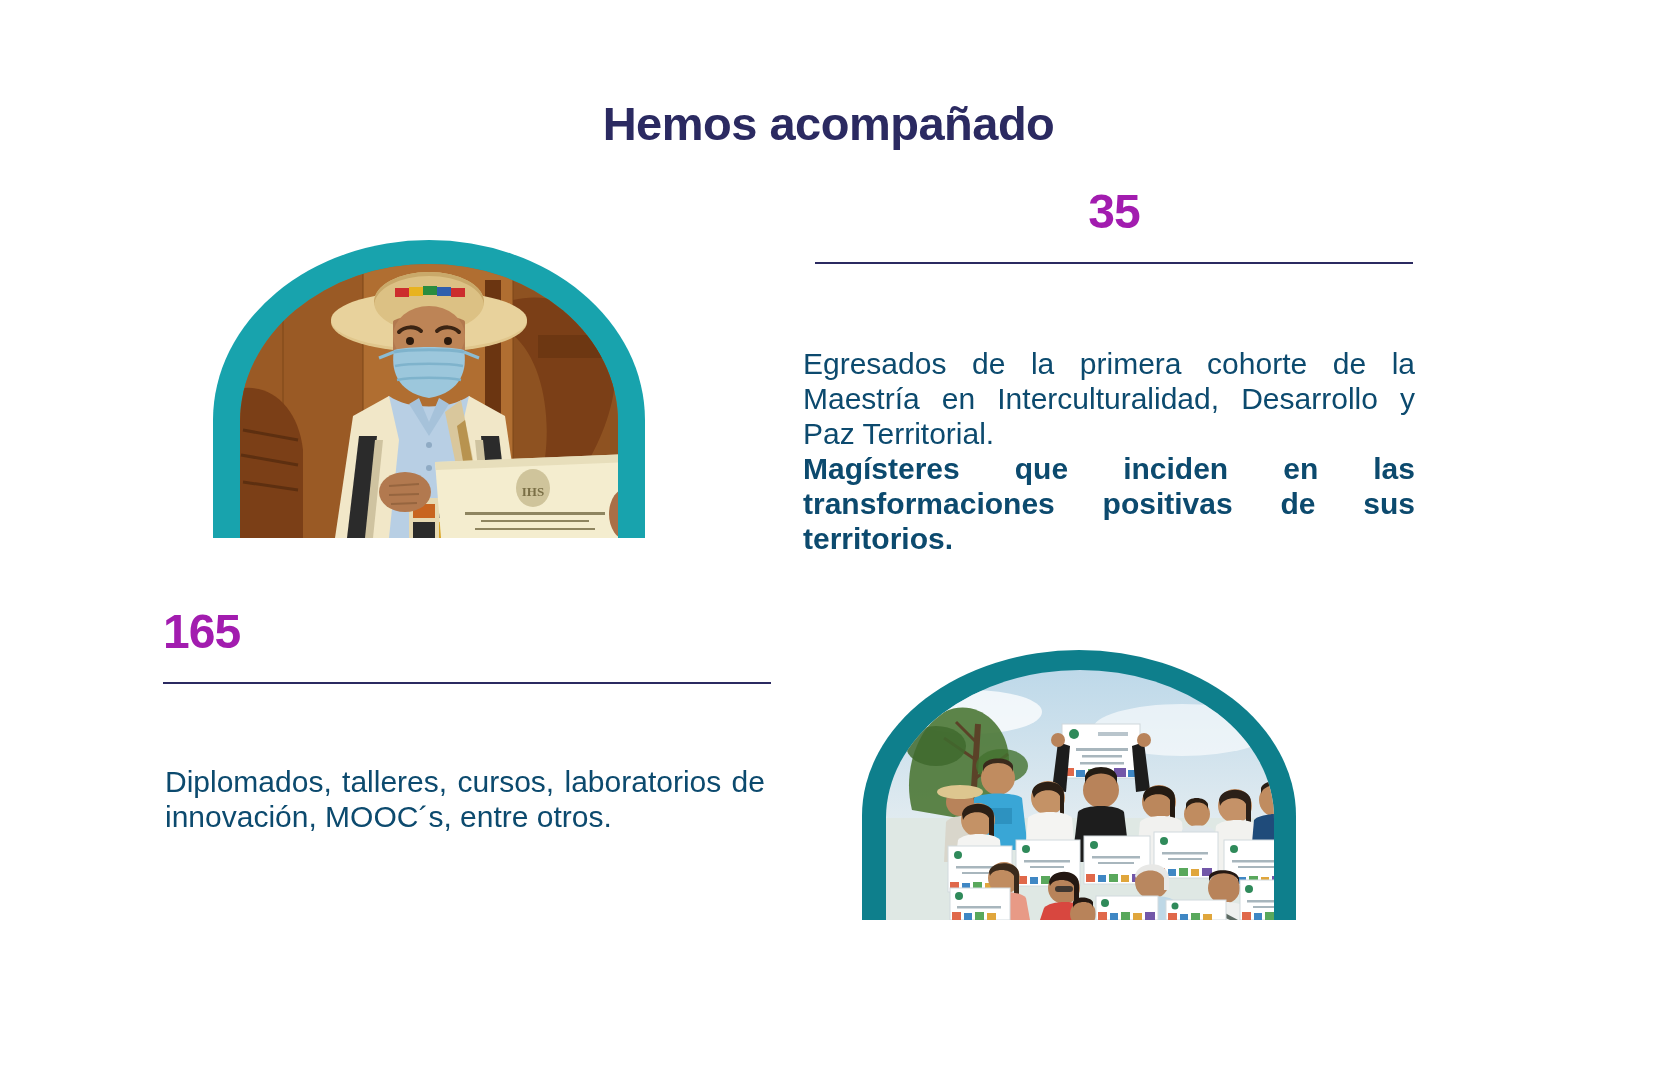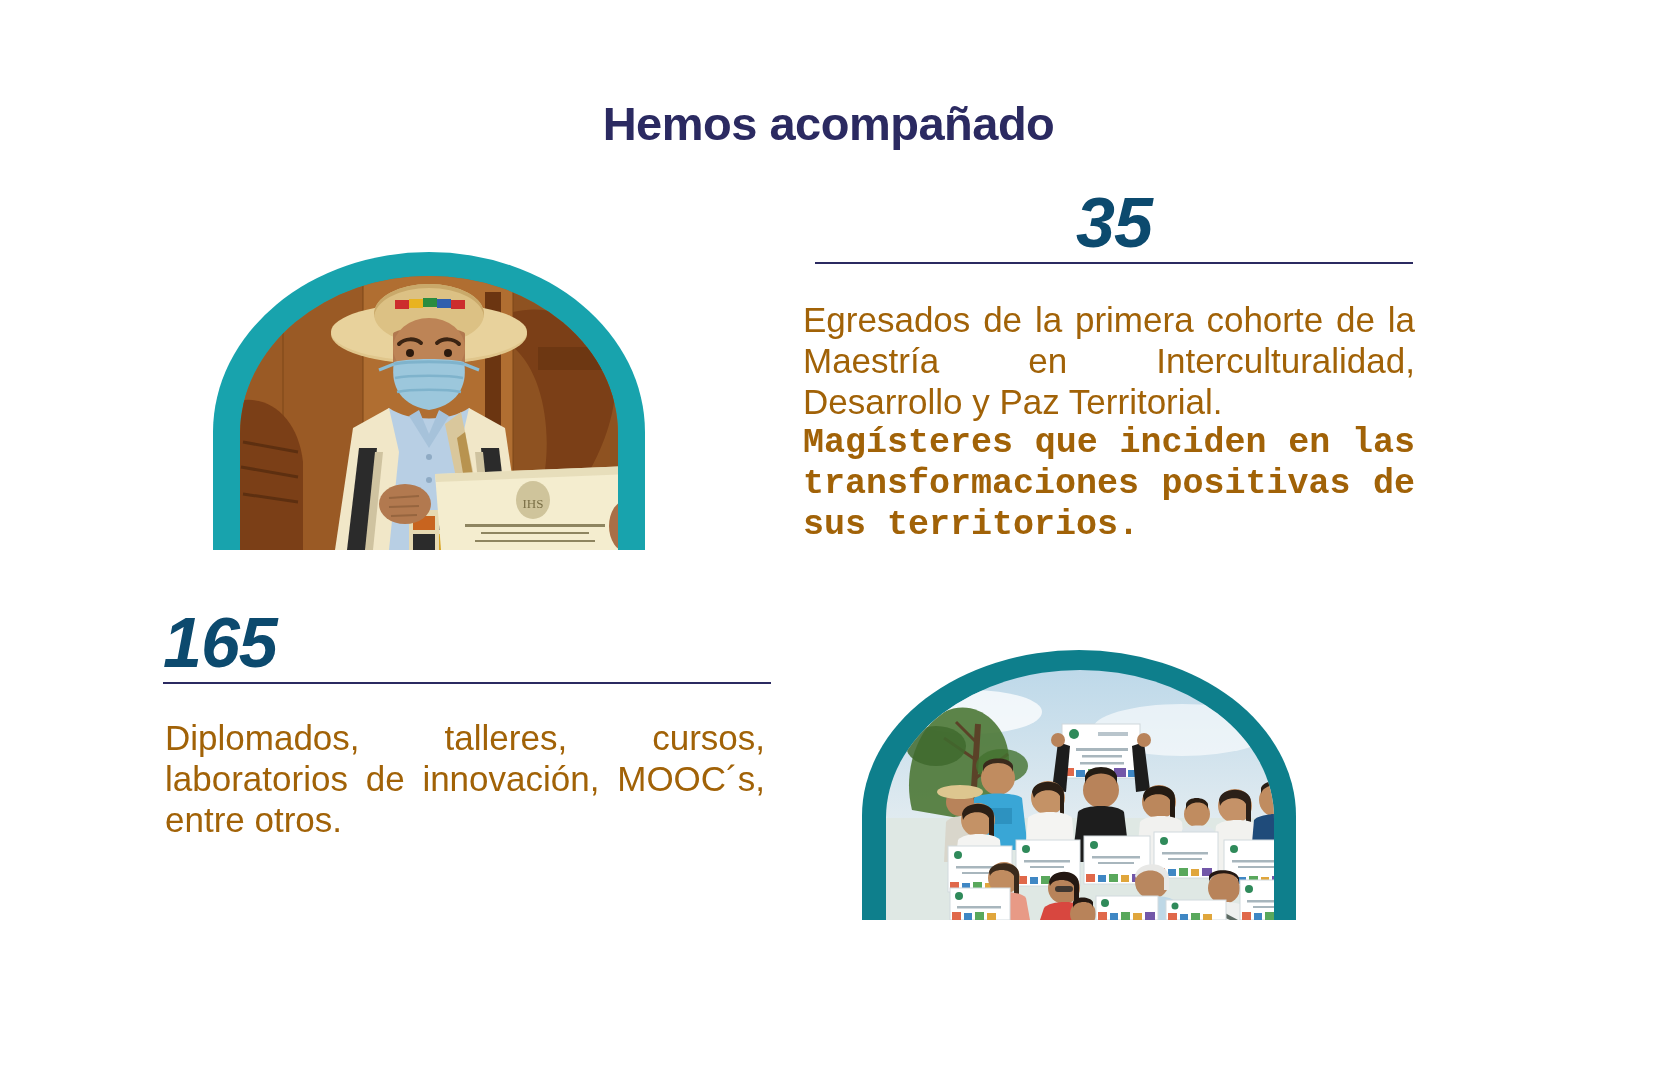--- a/index.html
+++ b/index.html
@@ -25,26 +25,25 @@
     text-align: center;
     font-size: 47px;
     font-weight: bold;
     letter-spacing: -0.5px;
     color: #2b2a61;
   }
 
   
   .stat-number {
     position: absolute;
-    font-size: 70px;
+    font-size: 48px;
     font-weight: bold;
-    color: #0c4a6e;
+    color: #a21caf;
     letter-spacing: -1px;
     line-height: 1;
-    font-style: italic;
   }
   #stat-35-number {
     top: 188px;
     left: 815px;
     width: 598px;
     text-align: center;
   }
   #stat-165-number {
     top: 608px;
     left: 163px;
@@ -65,50 +64,52 @@
   }
   #stat-165-rule {
     top: 682px;
     left: 163px;
     width: 608px;
   }
 
   
   .stat-body {
     position: absolute;
-    color: #a16207;
+    color: #0c4a6e;
     text-align: justify;
     text-align-last: left;
-    font-size: 35px;
+    font-size: 30px;
     line-height: 1.17;
+    margin-top: 46px;
   }
   #stat-35-body {
     top: 300px;
     left: 803px;
     width: 612px;
   }
   #stat-165-body {
     top: 718px;
     left: 165px;
     width: 600px;
   }
   .stat-body .reg  { font-weight: normal; }
-  .stat-body .bold { font-weight: bold; font-family: Liberation Mono, monospace; }
+  .stat-body .bold { font-weight: bold; }
   .stat-body p { margin: 0; }
 
   
   .photo-arch {
     position: absolute;
     overflow: hidden;
   }
   #photo-graduate {
-    top: 252px;
+    top: 240px;
     left: 213px;
     width: 432px;
     height: 298px;
+    font-weight: bold;
   }
   #photo-group {
     top: 650px;
     left: 852px;
     width: 455px;
     height: 270px;
   }
   .photo-arch svg { display: block; width: 100%; height: 100%; }
 </style>
 </head>

